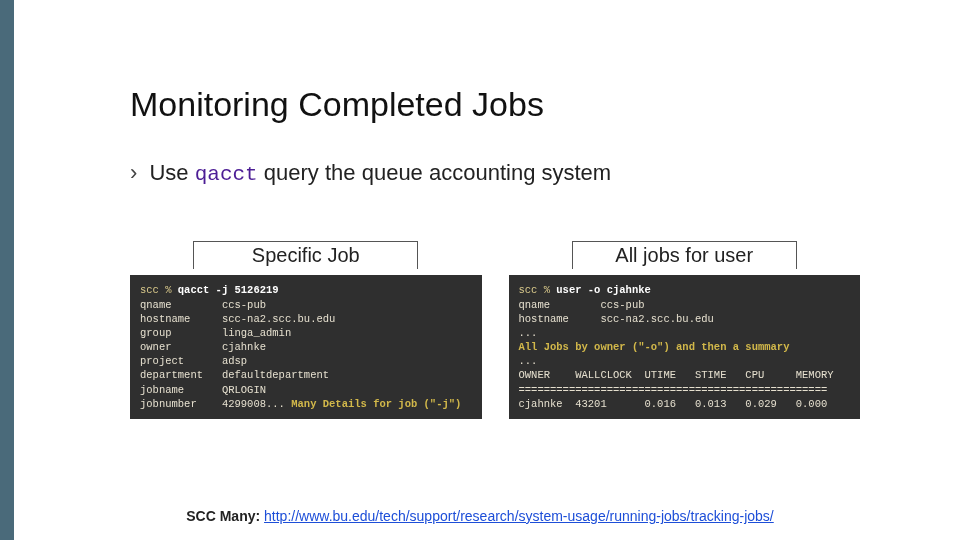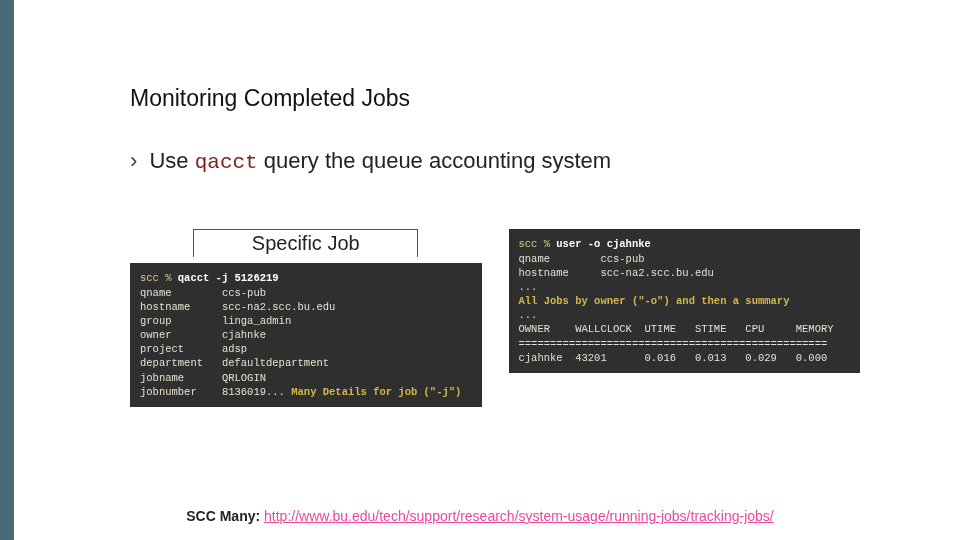--- a/index.html
+++ b/index.html
@@ -17,36 +17,36 @@
     width: 14px; height: 540px;
     background: #4a6a7a;
   }
   .content {
     position: absolute;
     left: 130px;
     top: 85px;
     width: 730px;
   }
   .title {
-    font-size: 23px;
+    font-size: 34px;
     font-weight: 400;
     color: #111;
     margin-bottom: 34px;
   }
   .bullet-row {
     font-size: 22px;
     color: #222;
     margin-bottom: 12px;
     line-height: 1.35;
   }
   .angle { color: #444; margin-right: 6px; }
   .dash { margin-right: 2px; }
   .code-inline {
     font-family: "Courier New", monospace;
-    color: #7f1d1d;
+    color: #4c1d95;
     font-size: 21px;
   }
   .cols {
     display: flex;
     gap: 27px;
     margin-top: 52px;
   }
   .col { flex: 1; }
   .col-header {
     text-align: center;
@@ -75,21 +75,21 @@
   .hl { color: #d2b84a; font-weight: bold; }
   .footer {
     position: absolute;
     bottom: 16px;
     left: 0;
     width: 960px;
     text-align: center;
     font-size: 14px;
     color: #222;
   }
-  .footer a { color: #ec4899; text-decoration: underline; }
+  .footer a { color: #1d4ed8; text-decoration: underline; }
 </style>
 </head>
 <body>
 
 <div class="sidebar"></div>
 
 <div class="content">
 
   <h1 class="title">Monitoring Completed Jobs</h1>
 
@@ -104,24 +104,25 @@
     <div class="col">
       <div class="col-header">Specific Job</div>
       <div class="term"><span class="prompt">scc % </span><span class="cmd">qacct -j 5126219</span>
 <span>qname        ccs-pub
 hostname     scc-na2.scc.bu.edu
 group        linga_admin
 owner        cjahnke
 project      adsp
 department   defaultdepartment
 jobname      QRLOGIN
-jobnumber    8136019... </span><span class="hl">Many Details for job ("-j")</span></div>
+jobnumber    4299008... </span><span class="hl">Many Details for job ("-j")</span></div>
     </div>
 
     <div class="col">
+      <div class="col-header">All jobs for user</div>
       <div class="term"><span class="prompt">scc % </span><span class="cmd">user -o cjahnke</span>
 <span>qname        ccs-pub
 hostname     scc-na2.scc.bu.edu
 ...</span>
 <span class="hl">All Jobs by owner ("-o") and then a summary</span>
 <span>...
 OWNER    WALLCLOCK  UTIME   STIME   CPU     MEMORY
 =================================================
 cjahnke  43201      0.016   0.013   0.029   0.000</span></div>
     </div>

